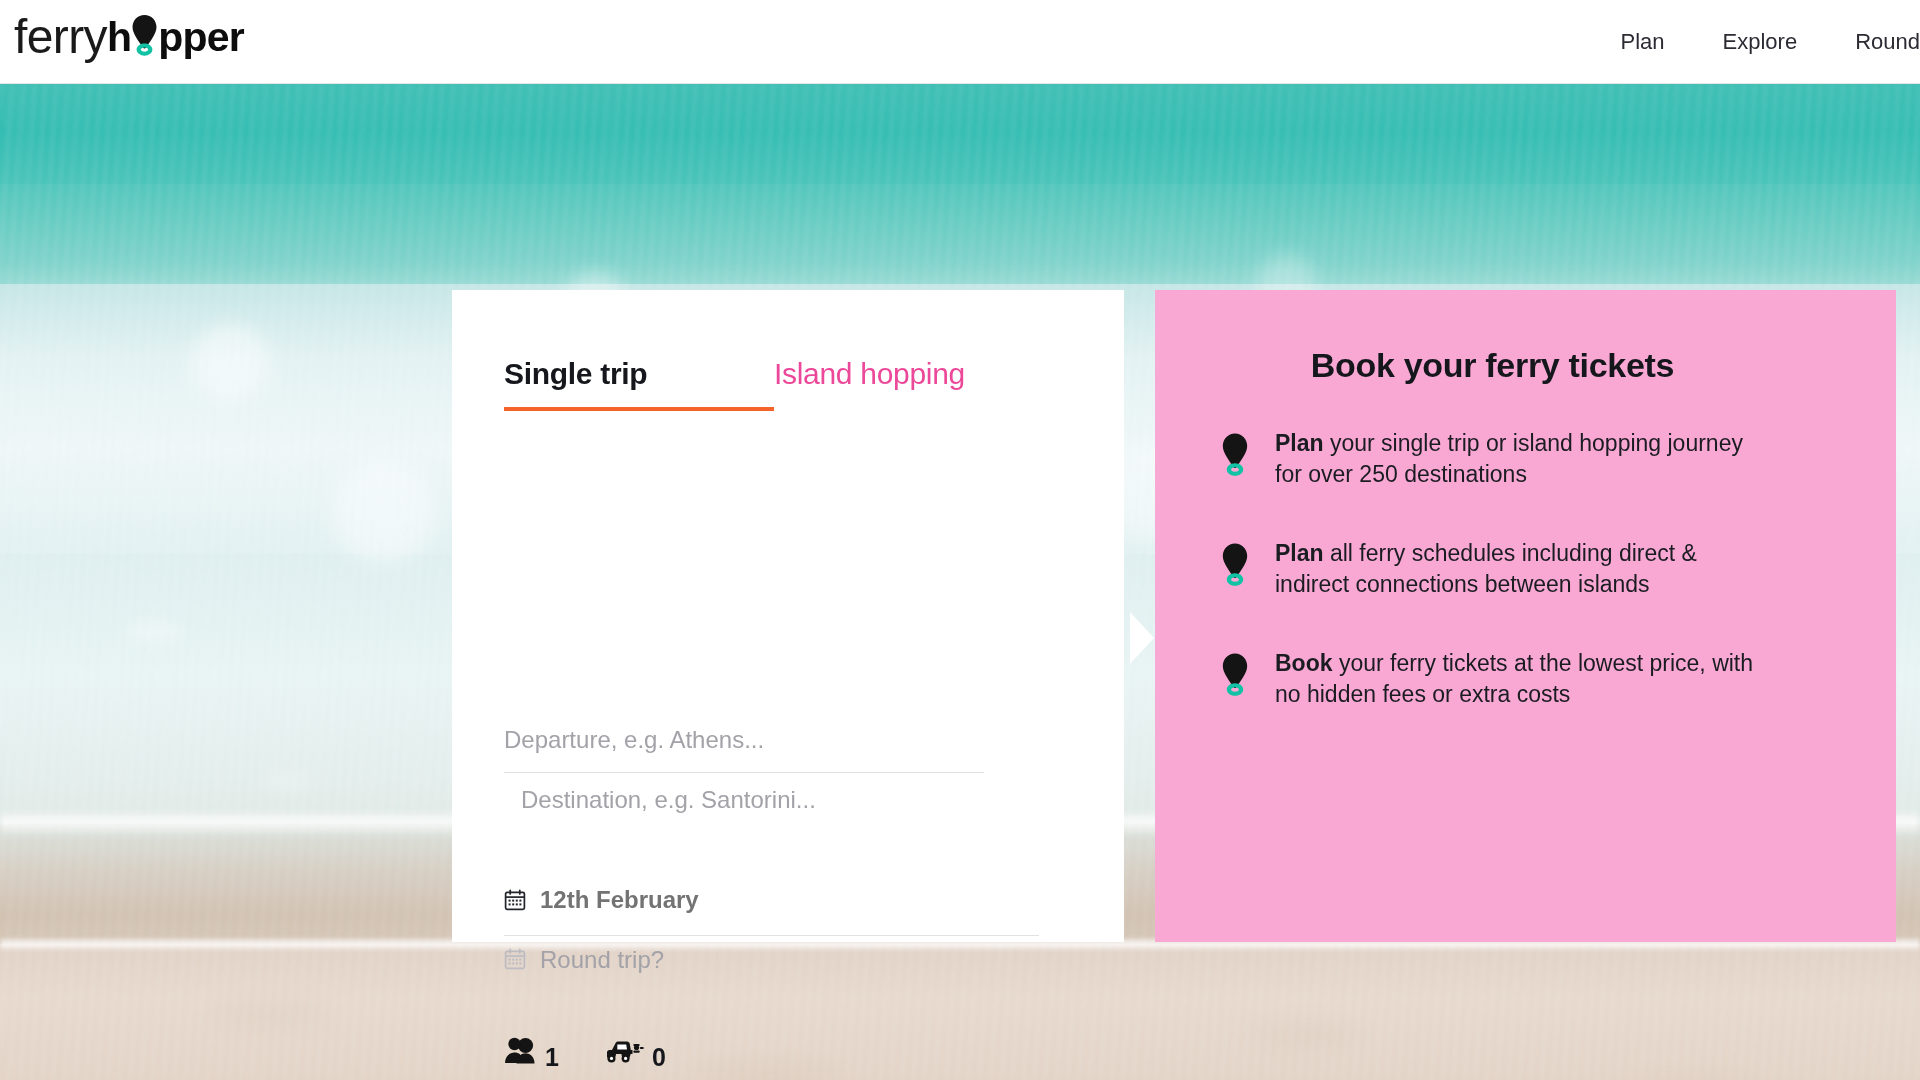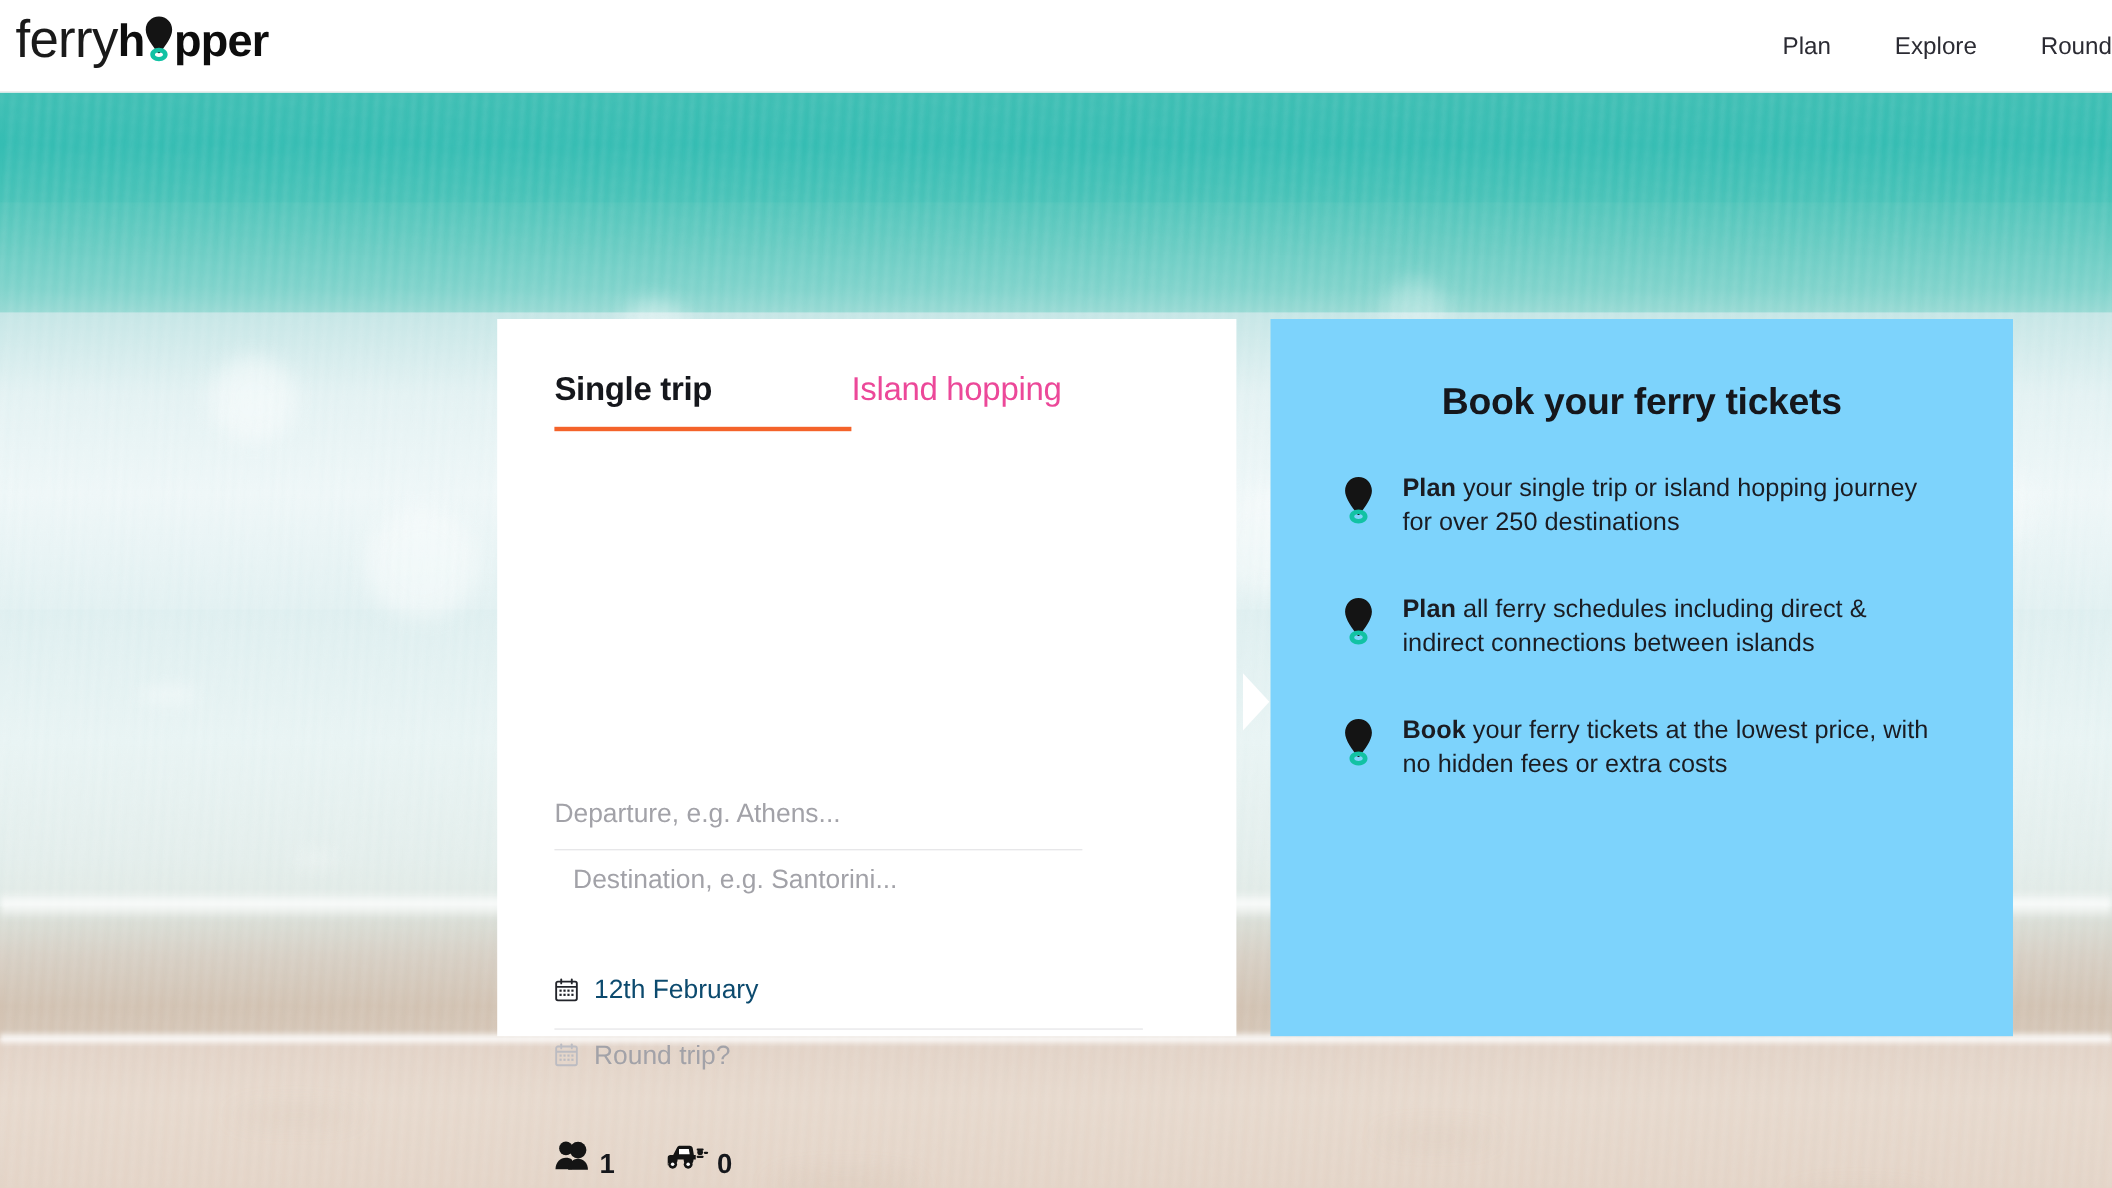--- a/index.html
+++ b/index.html
@@ -164,38 +164,38 @@
     position:absolute; left:52px; top:50px;
     display:flex; align-items:flex-end;
   }
   .tab { cursor:pointer; position:relative; }
   .tab-label {
     font-size:30px; font-weight:700;
     letter-spacing:-0.3px;
     line-height:1;
     display:block;
   }
-  #tab-single { width:270px; }
+  #tab-single { width:270px;margin-top:19px; }
   #tab-single .tab-label { color:#15171c; }
   #tab-single .tab-underline {
     position:absolute; left:0; bottom:-22px;
     width:270px; height:4px; background:#f4632a;
   }
   #tab-island .tab-label { color:#ec4899; font-weight:500; }
 
   .field-row {
     position:absolute; left:52px;
     width:535px;
   }
   .field-text {
     font-size:24px; color:#a2a2a8;
     line-height:1;
     font-weight:400;
   }
-  .field-text.filled { color:#0c4a6e; }
+  .field-text.filled { color:#737373;font-weight:bold; }
   .hr { height:1px; background:#e2e2e4; width:100%; }
 
   #dep-row  { top:438px; }
   #dep-line { top:482px; left:52px; width:480px; position:absolute; }
   #dest-row { top:498px;margin-left:17px; }
 
   #swap-btn {
     position:absolute; left:1012px; top:462px;
     width:44px; height:54px; cursor:pointer;
     z-index:14;
@@ -213,22 +213,22 @@
   }
   .counter { display:flex; align-items:flex-end; gap:7px; cursor:pointer; }
   .counter-num {
     font-size:25px; font-weight:600; color:#15171c; line-height:1;
   }
 
   
   #info-card {
     position:absolute;
     left:1155px; top:290px;
-    width:675px; height:652px;
-    background:#7dd3fc;
+    width:741px; height:652px;
+    background:#f9a8d4;
     z-index:12;
   }
   #info-notch {
     position:absolute; left:-1px; top:348px;
     width:0; height:0;
     border-top:26px solid transparent;
     border-bottom:26px solid transparent;
     border-left:24px solid #ffffff;
     transform:translate(-24px,-50%);
   }

